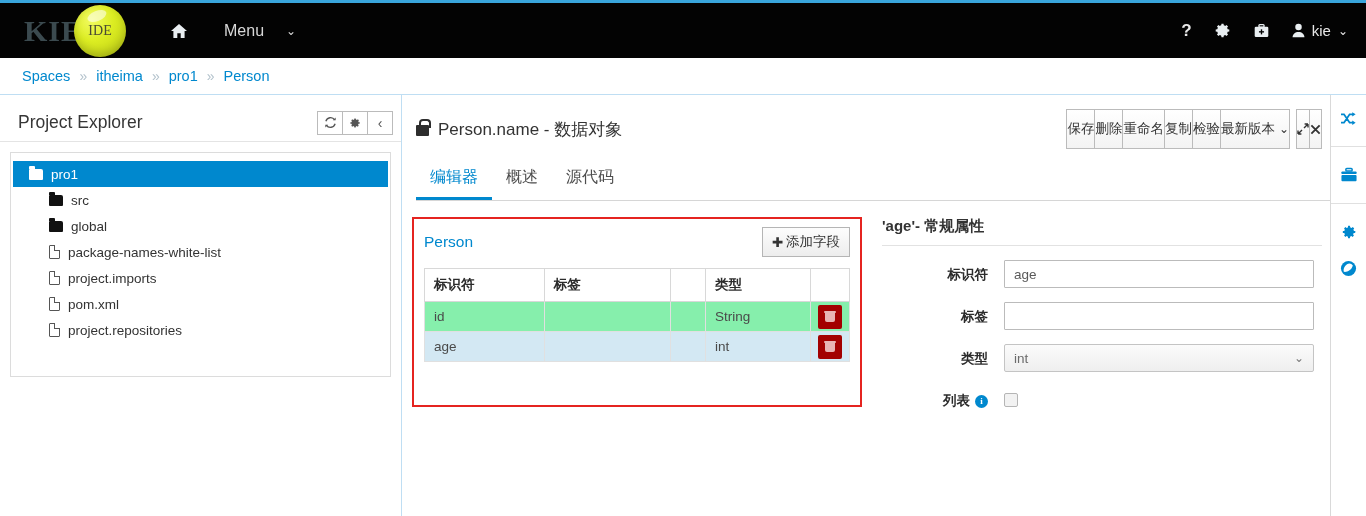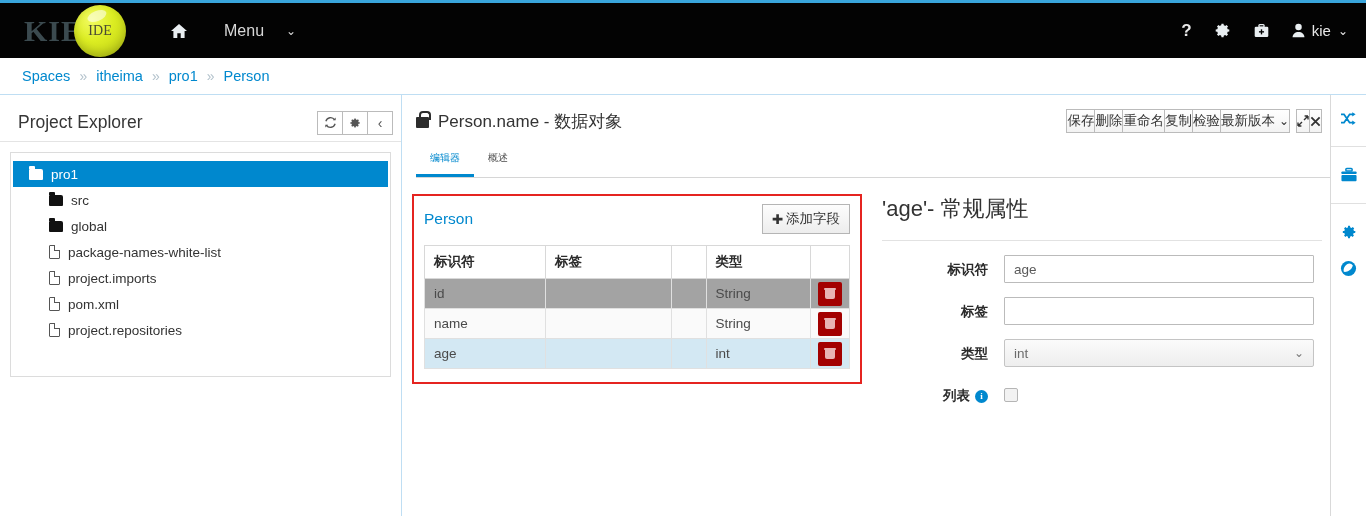--- a/index.html
+++ b/index.html
@@ -101,48 +101,48 @@
   .ed-head { display: flex; align-items: center; padding: 14px 8px 0 14px; }
   .ed-title { font-size: 17px; color: #333; display: flex; align-items: center; gap: 9px; flex: 1; }
   .lock-ico { width: 13px; height: 11px; background: #2d2d2d; border-radius: 1px; position: relative; margin-top: 3px; }
   .lock-ico::before {
     content: ""; position: absolute; top: -6px; left: 2.5px; width: 8px; height: 7px;
     border: 2px solid #2d2d2d; border-bottom: none; border-radius: 4px 4px 0 0;
   }
   .ed-toolbar { display: flex; align-items: center; }
   .tb-btn {
     border: 1px solid #bbb; background: linear-gradient(#fff,#f3f3f3);
-    font-size: 13.5px; color: #333; padding: 4px 0; margin-left: -1px; height: 24px;
+    font-size: 13.5px; color: #333; padding: 4px 0; margin-left: -1px; height: 40px;
     display: flex; align-items: center; gap: 4px; white-space: nowrap;
   }
   .tb-gap { width: 7px; }
 
   .tabs { display: flex; gap: 0; border-bottom: 1px solid #d6d6d6; margin: 10px 0 0 14px; }
-  .tab { font-size: 10px; color: #4d4d4d; padding: 8px 14px 9px; }
+  .tab { font-size: 16px; color: #4d4d4d; padding: 8px 14px 9px; }
   .tab.active { color: #0088ce; border-bottom: 3px solid #0088ce; }
 
   
   .content { display: flex; padding: 16px 0 0 0; }
 
   .card-wrap { position: relative; margin-left: 10px; }
   .redbox { position: absolute; left: 0; top: 0; width: 450px; height: 190px; border: 2px solid #e52420; pointer-events: none; }
   .card { width: 450px; height: 190px; padding: 10px 12px; }
   .card-head { display: flex; align-items: center; }
   .card-title { color: #0088ce; font-size: 15.5px; flex: 1; }
   .add-btn {
     border: 1px solid #b5b5b5; background: linear-gradient(#fdfdfd,#ededed);
     font-size: 13.5px; color: #333; padding: 5px 9px; display: flex; align-items: center; gap: 3px;
   }
   table.fields { width: 100%; border-collapse: collapse; margin-top: 11px; font-size: 13.5px; }
   table.fields th {
     text-align: left; font-weight: bold; color: #2b2b2b; font-size: 13.5px;
     border: 1px solid #d8d8d8; padding: 7px 9px; background: #fff;
   }
   table.fields td { border: 1px solid #e0e0e0; padding: 6px 9px; color: #4a4a4a; height: 30px; }
-  tr.row-odd td { background: #a3a3a3; }
+  tr.row-odd td { background: #86efac; }
   tr.row-even td { background: #fafafa; }
   tr.row-sel td { background: #d3e8f3; }
   .col-id { width: 135px; }
   .col-label { width: 145px; }
   .col-mid { width: 38px; }
   .col-type { width: 115px; }
   .col-del { width: 40px; padding: 2px 4px !important; }
   .del-btn {
     width: 24px; height: 24px; background: #a30000; border-radius: 2px;
     display: flex; align-items: center; justify-content: center; margin: 0 auto;
@@ -152,21 +152,21 @@
     content: ""; position: absolute; top: 2px; left: 0; right: 0; bottom: 0;
     background: #e8b3b3; border-radius: 0 0 2px 2px;
   }
   .trash::after {
     content: ""; position: absolute; top: 0; left: -1px; right: -1px; height: 2px;
     background: #e8b3b3; border-radius: 1px;
   }
 
   
   .props { margin-left: 20px; width: 440px; }
-  .props-title { font-size: 22px; color: #333; padding-bottom: 16px; border-bottom: 1px solid #e2e2e2; }
+  .props-title { font-size: 15px; color: #333; padding-bottom: 9px; border-bottom: 1px solid #e2e2e2; font-weight: bold; }
   .form-row { display: flex; align-items: flex-start; margin-top: 14px; }
   .form-label {
     width: 122px; text-align: right; padding-right: 16px; font-size: 13.5px;
     font-weight: bold; color: #2b2b2b; padding-top: 6px;
     display: flex; justify-content: flex-end; align-items: center; gap: 5px;
   }
   .inp {
     width: 310px; height: 28px; border: 1px solid #bbb; border-radius: 1px;
     font-size: 13.5px; color: #595959; padding: 0 9px; background: #fff;
     font-family: "Liberation Sans", sans-serif;
@@ -339,20 +339,21 @@
             <svg width="11" height="11" viewBox="0 0 12 12">
               <path d="M1.5 1.5l9 9M10.5 1.5l-9 9" stroke="#333" stroke-width="2" fill="none"></path>
             </svg>
           </div>
         </div>
       </div>
 
       <div class="tabs">
         <div class="tab active">编辑器</div>
         <div class="tab">概述</div>
+        <div class="tab">源代码</div>
       </div>
 
       <div class="content">
 
         <div class="card-wrap">
           <div class="redbox"></div>
           <div class="card">
             <div class="card-head">
               <div class="card-title">Person</div>
               <div class="add-btn">
@@ -376,31 +377,20 @@
                   <td>id</td>
                   <td></td>
                   <td></td>
                   <td>String</td>
                   <td class="col-del">
                     <div class="del-btn">
                       <span class="trash"></span>
                     </div>
                   </td>
                 </tr>
-                <tr class="row-even">
-                  <td>name</td>
-                  <td></td>
-                  <td></td>
-                  <td>String</td>
-                  <td class="col-del">
-                    <div class="del-btn">
-                      <span class="trash"></span>
-                    </div>
-                  </td>
-                </tr>
                 <tr class="row-sel">
                   <td>age</td>
                   <td></td>
                   <td></td>
                   <td>int</td>
                   <td class="col-del">
                     <div class="del-btn">
                       <span class="trash"></span>
                     </div>
                   </td>

